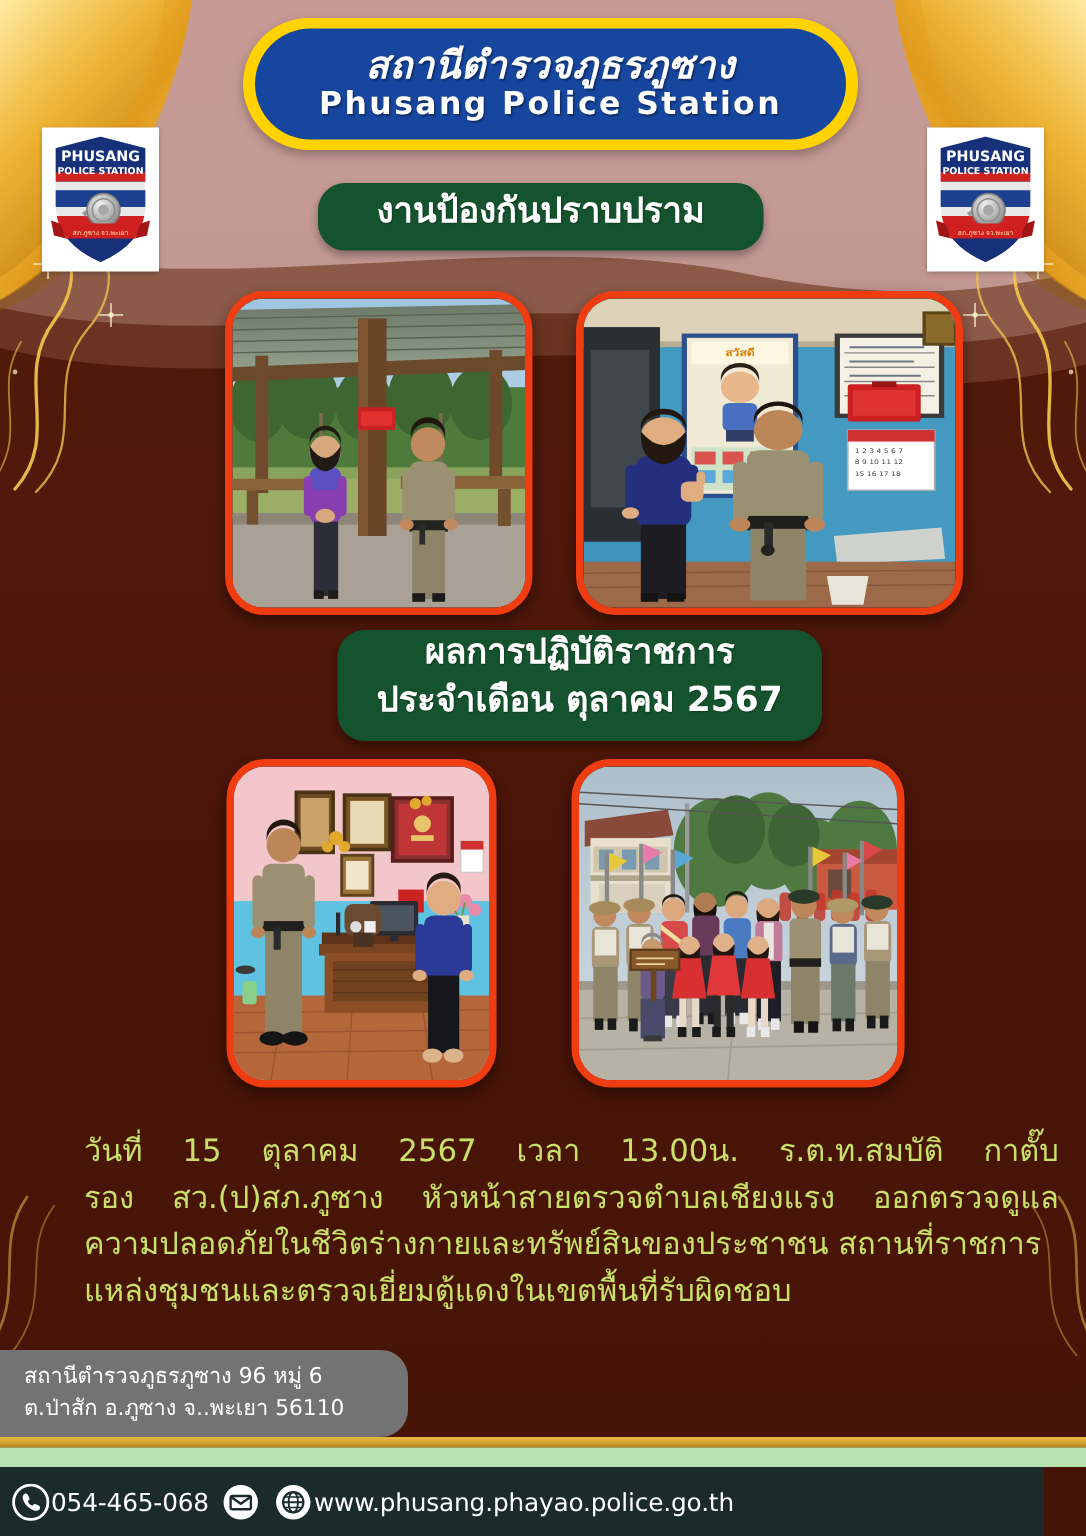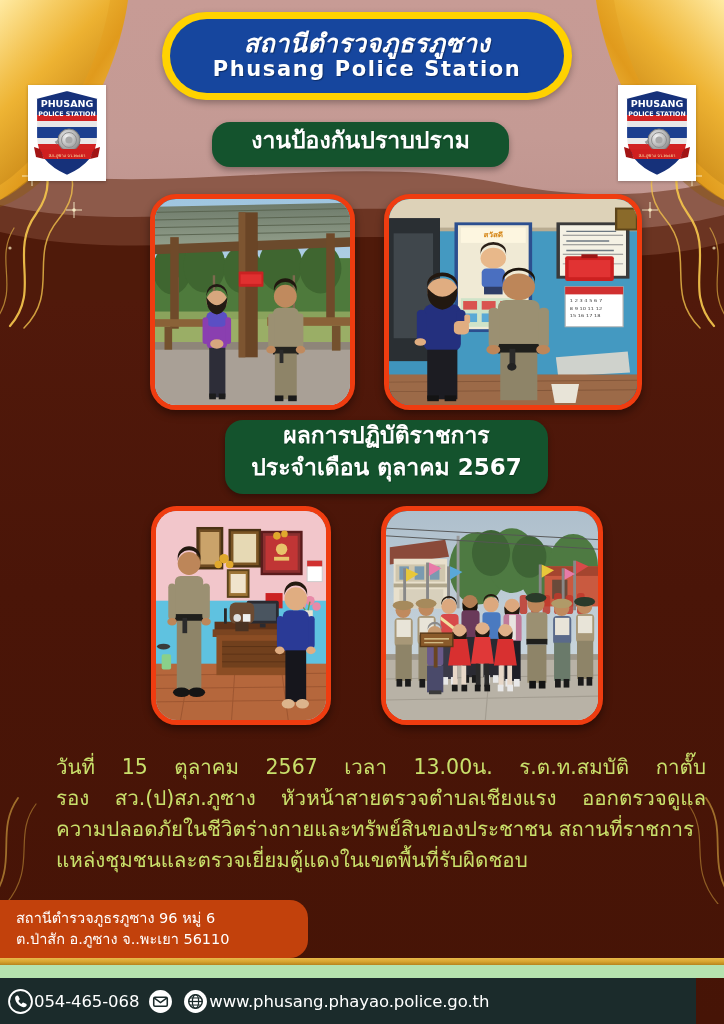--- a/index.html
+++ b/index.html
@@ -135,22 +135,22 @@
     text-align:justify;
   }
   .body-text .ln { display:block; white-space:nowrap; }
   .body-text .ln.just {
     display:flex; justify-content:space-between; white-space:nowrap;
   }
 
   
   .addr-box {
     position:absolute; left:0; top:900px;
-    width:308px; height:58px;
-    background:#c2410c;
+    width:272px; height:58px;
+    background:#737373;
     border-top-right-radius:18px;
     border-bottom-right-radius:18px;
     display:flex; flex-direction:column;
     justify-content:center;
     padding-left:16px;
     color:#ffffff; font-size:14.5px; line-height:1.42;
   }
   .gold-bar {
     position:absolute; left:0; top:958px; width:724px; height:7px;
     background:linear-gradient(180deg,#e8b94a 0%,#d9a52f 50%,#b8831c 100%);

